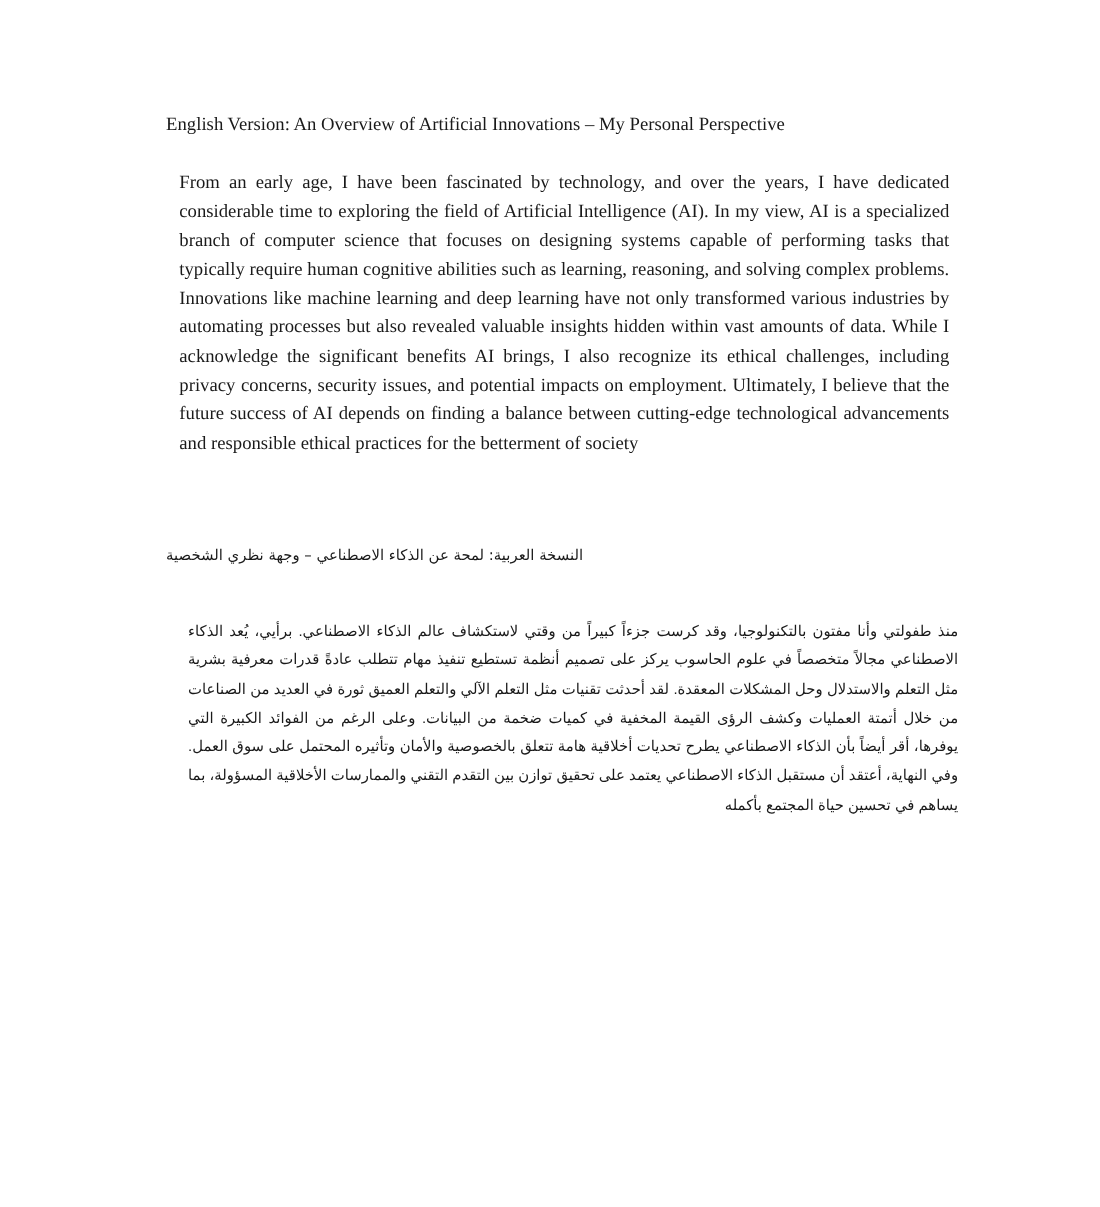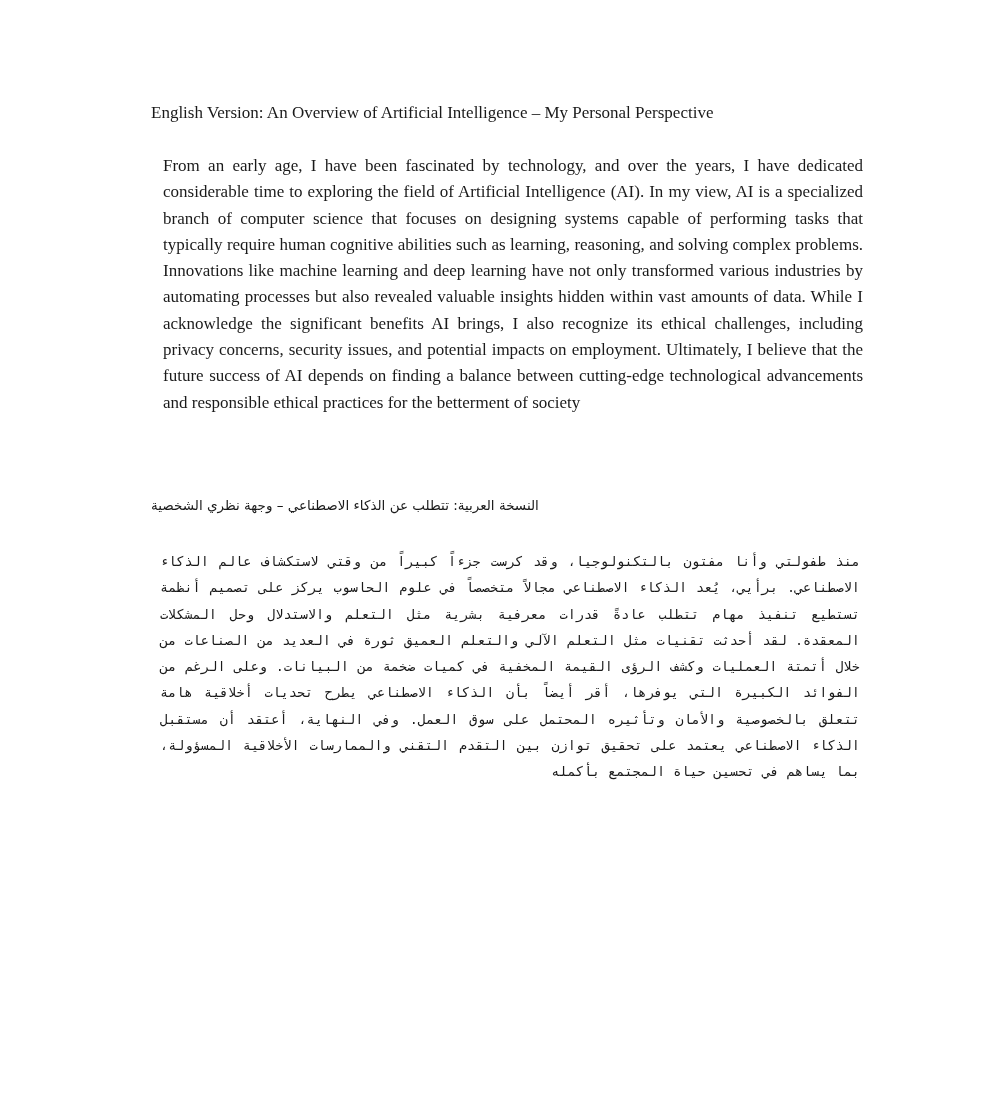--- a/index.html
+++ b/index.html
@@ -56,29 +56,29 @@
       white-space: nowrap;
       margin: 0;
       font-weight: normal;
     }
     .ar-body {
       position: absolute;
       top: 545px;
       left: 4px;
       width: 700px;
       direction: rtl;
-      font-family: Liberation Mono, monospace;
+      font-family: Liberation Sans, sans-serif;
       font-size: 13.5px;
       line-height: 26.3px;
       text-align: justify;
-      margin: 5px;
+      margin: 16px;
     }
   </style>
 </head>
 <body>
 
 <div class="page">
-  <h1 class="en-title">English Version: An Overview of Artificial Intelligence  –  My Personal Perspective</h1>
+  <h1 class="en-title">English Version: An Overview of Artificial Innovations  –  My Personal Perspective</h1>
   <p class="en-body">From an early age, I have been fascinated by technology, and over the years, I have dedicated considerable time to exploring the field of Artificial Intelligence (AI). In my view, AI is a specialized branch of computer science that focuses on designing systems capable of performing tasks that typically require human cognitive abilities such as learning, reasoning, and solving complex problems. Innovations like machine learning and deep learning have not only transformed various industries by automating processes but also revealed valuable insights hidden within vast amounts of data. While I acknowledge the significant benefits AI brings, I also recognize its ethical challenges, including privacy concerns, security issues, and potential impacts on employment. Ultimately, I believe that the future success of AI depends on finding a balance between cutting-edge technological advancements and responsible ethical practices for the betterment of society</p>
 
-  <h2 class="ar-title" lang="ar">النسخة العربية: تتطلب عن الذكاء الاصطناعي – وجهة نظري الشخصية</h2>
+  <h2 class="ar-title" lang="ar">النسخة العربية: لمحة عن الذكاء الاصطناعي – وجهة نظري الشخصية</h2>
   <p class="ar-body" lang="ar">منذ طفولتي وأنا مفتون بالتكنولوجيا، وقد كرست جزءاً كبيراً من وقتي لاستكشاف عالم الذكاء الاصطناعي. برأيي، يُعد الذكاء الاصطناعي مجالاً متخصصاً في علوم الحاسوب يركز على تصميم أنظمة تستطيع تنفيذ مهام تتطلب عادةً قدرات معرفية بشرية مثل التعلم والاستدلال وحل المشكلات المعقدة. لقد أحدثت تقنيات مثل التعلم الآلي والتعلم العميق ثورة في العديد من الصناعات من خلال أتمتة العمليات وكشف الرؤى القيمة المخفية في كميات ضخمة من البيانات. وعلى الرغم من الفوائد الكبيرة التي يوفرها، أقر أيضاً بأن الذكاء الاصطناعي يطرح تحديات أخلاقية هامة تتعلق بالخصوصية والأمان وتأثيره المحتمل على سوق العمل. وفي النهاية، أعتقد أن مستقبل الذكاء الاصطناعي يعتمد على تحقيق توازن بين التقدم التقني والممارسات الأخلاقية المسؤولة، بما يساهم في تحسين حياة المجتمع بأكمله</p>
 </div>
 
 </body></html>

